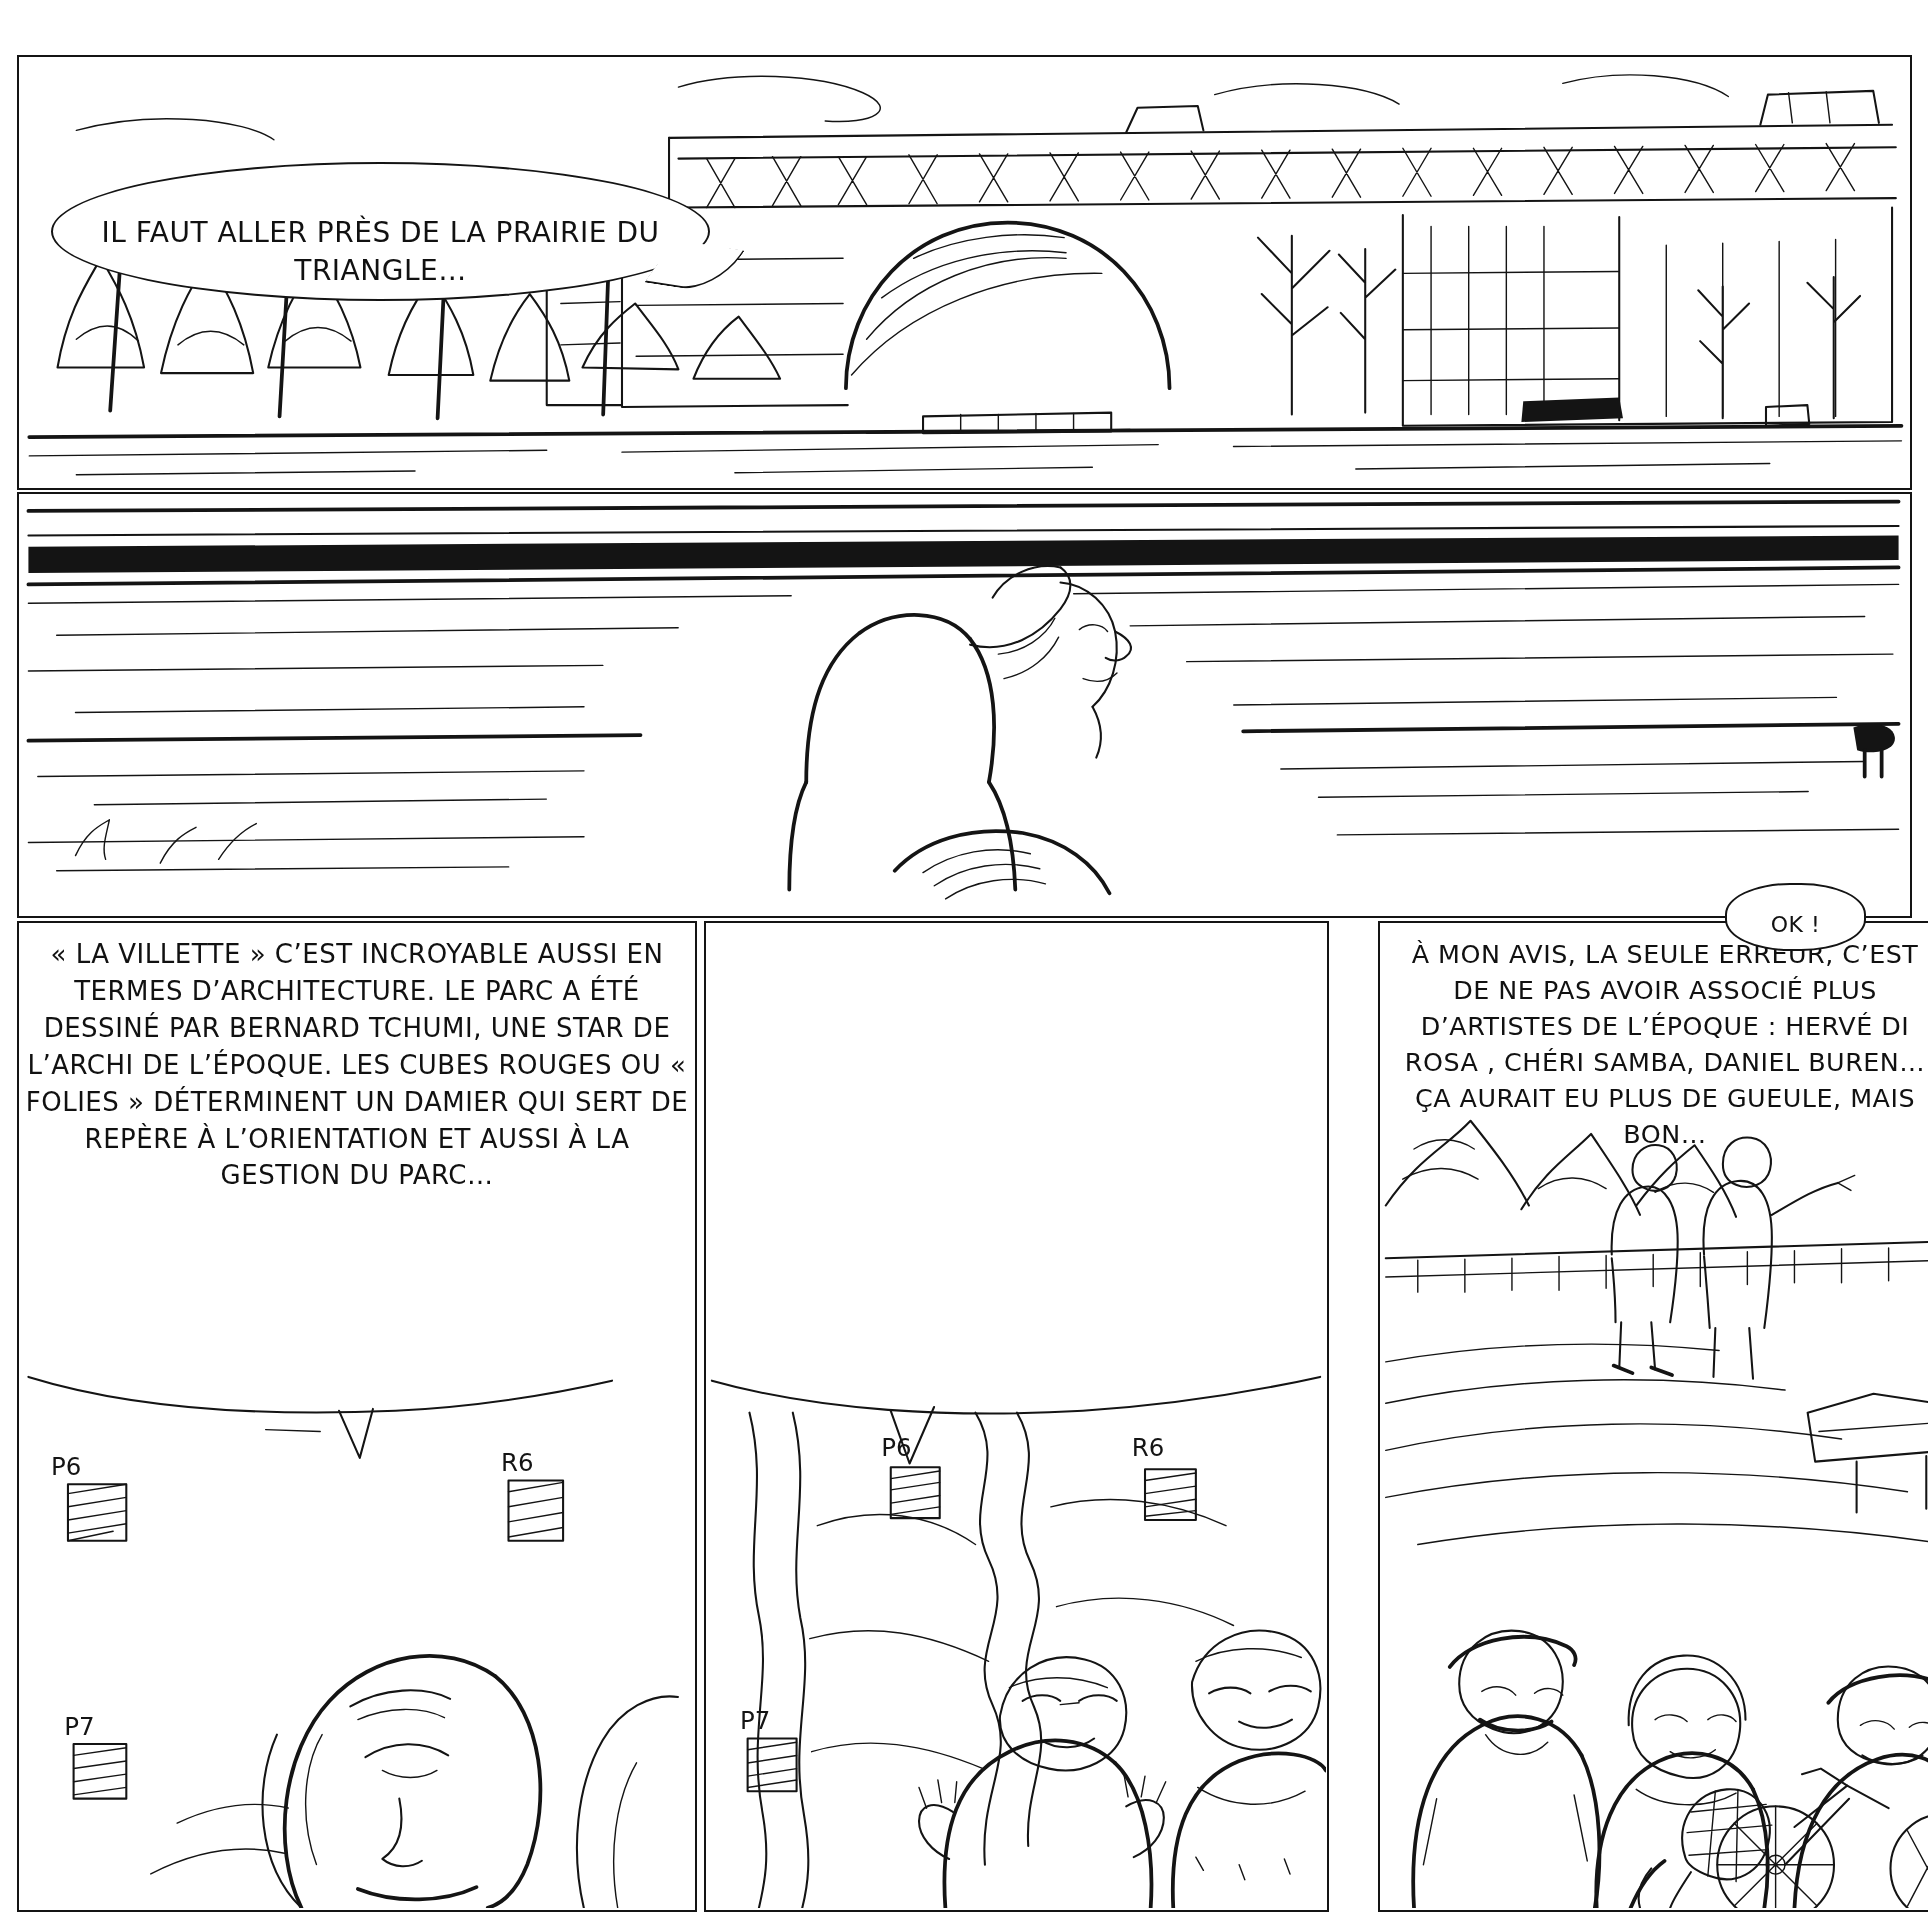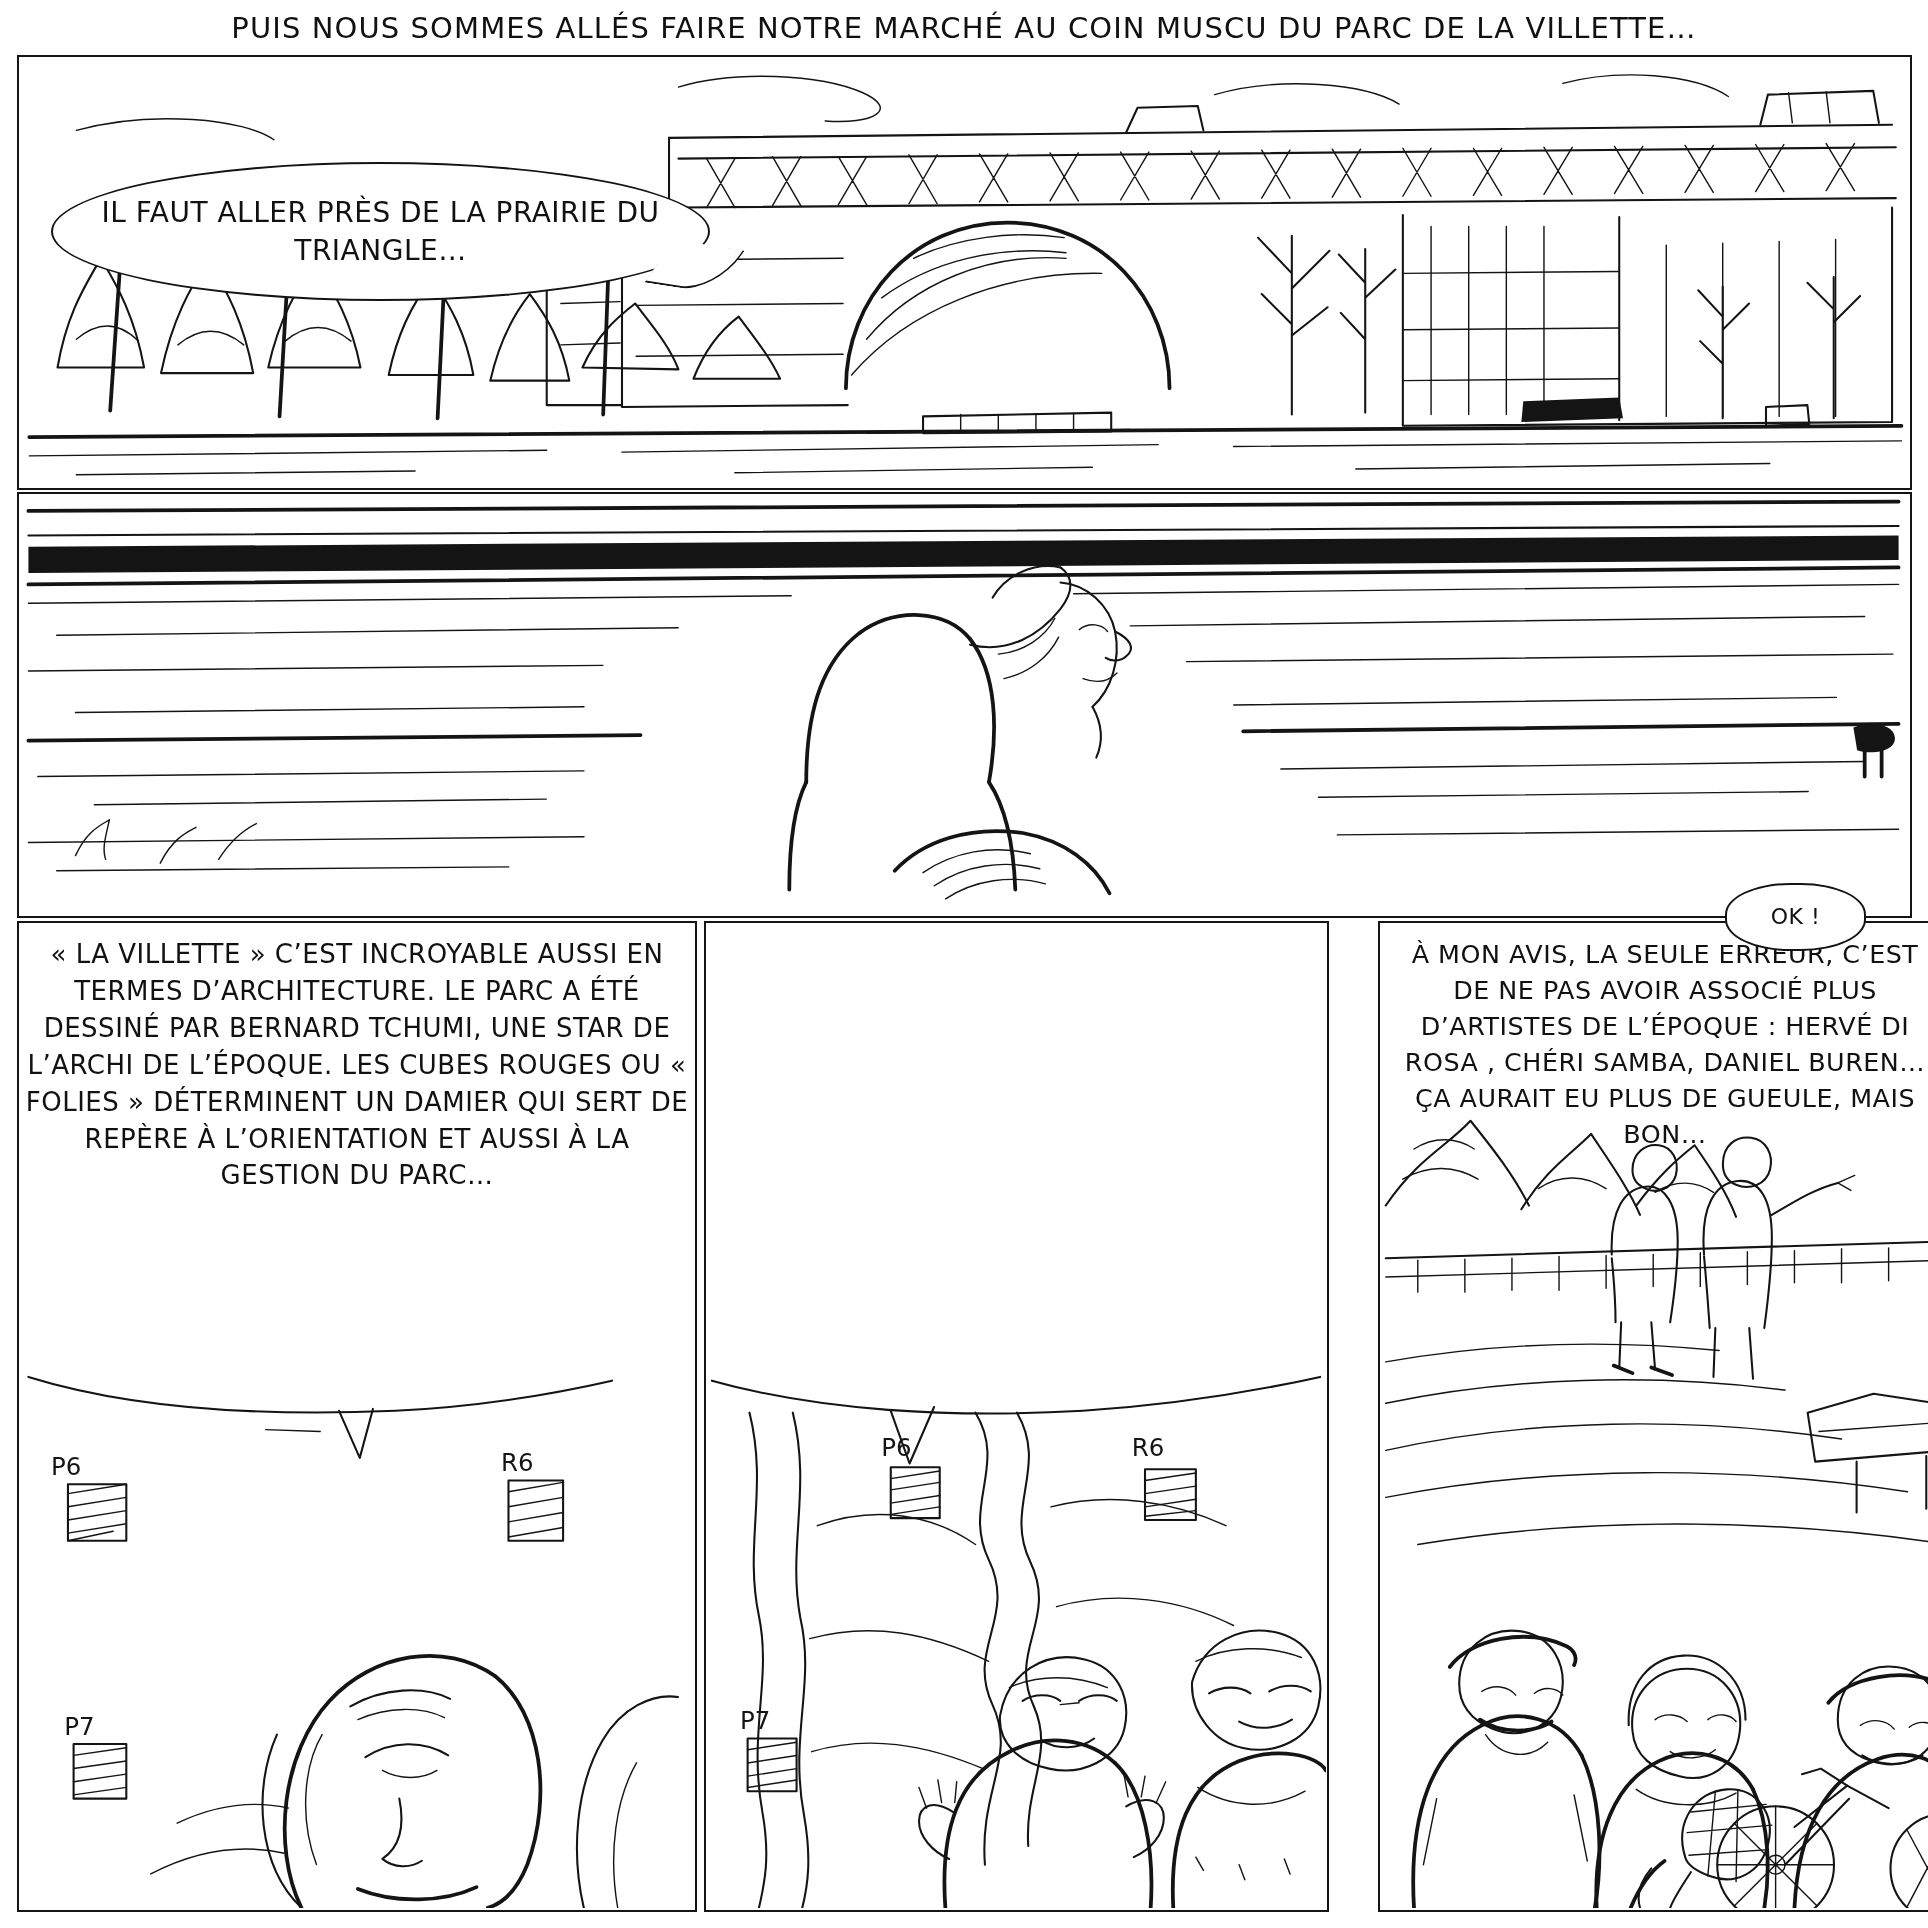--- a/index.html
+++ b/index.html
@@ -104,21 +104,21 @@
   #panel-damier .panel-text { font-size: 25.4px; padding: 0 15px; }
   #panel-artists .panel-text { font-size: 25.4px; padding: 0 11.3px; }
 
   
   .balloon {
     position: absolute;
     background: #ffffff;
     border: 2.8px solid #141414;
     border-radius: 50% / 50%;
     display: flex;
-    align-items: center;
+    align-items: flex-end;
     justify-content: center;
     text-align: center;
     padding: 9.4px 22.6px;
     box-sizing: border-box;
     z-index: 6;
   }
   .balloon .caption { font-size: 28px; line-height: 1.35; }
 
   #balloon-prairie {
     left: 32px;
@@ -172,21 +172,20 @@
     font-family: "DejaVu Sans", sans-serif;
     font-size: 26px;
     fill: #141414;
   }
 </style>
 </head>
 <body>
 
 <div class="comic-page">
 
-  <div class="caption top-caption">PUIS NOUS SOMMES ALLÉS FAIRE NOTRE MARCHÉ AU COIN MUSCU DU PARC DE LA VILLETTE…</div>
 
   <div class="panel" id="panel-skyline">
     <div class="art-layer">
       <svg width="1889" height="429" viewBox="0 0 2006 456" aria-hidden="true">
 
         <path class="ln ln-thin" d="M700 32c60-18 150-14 196 6 40 18 10 34-40 30"></path>
         <path class="ln ln-thin" d="M1270 40c70-20 160-12 196 10"></path>
         <path class="ln ln-thin" d="M1640 28c60-16 140-10 176 14"></path>
         <path class="ln ln-thin" d="M60 78c80-22 180-12 210 10"></path>
 

